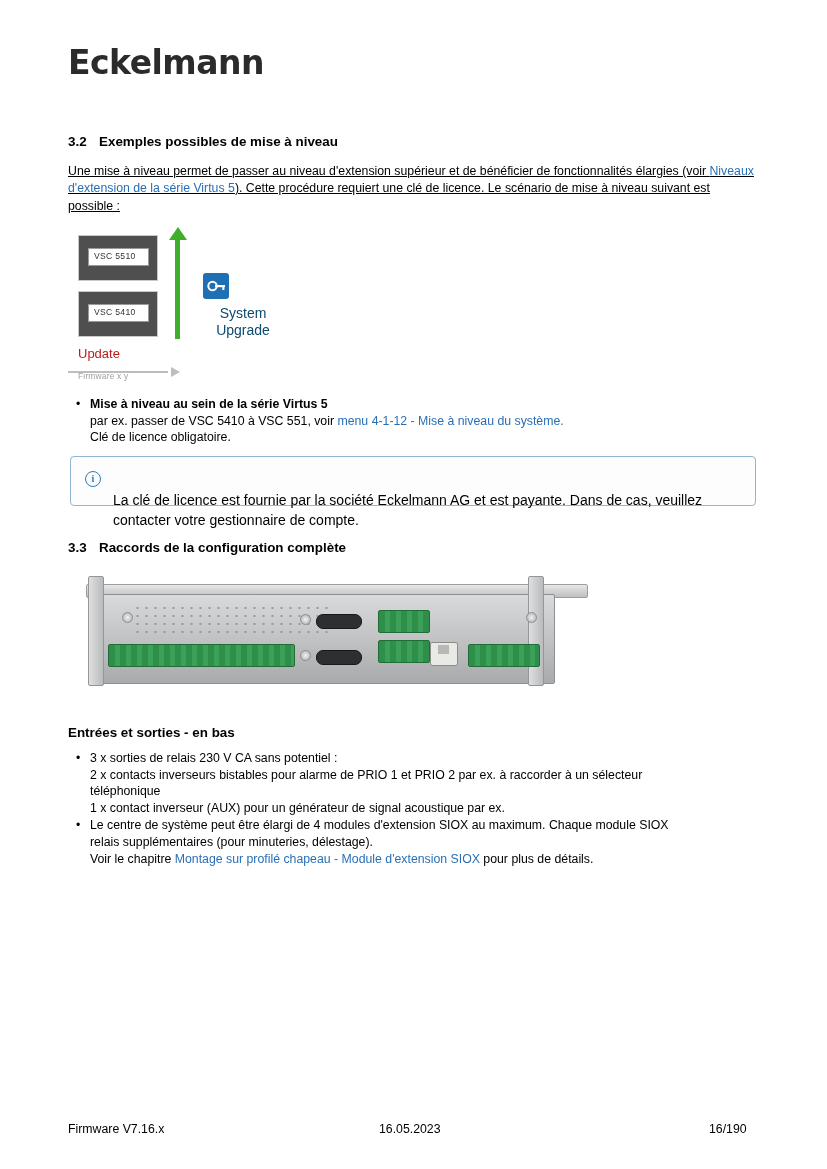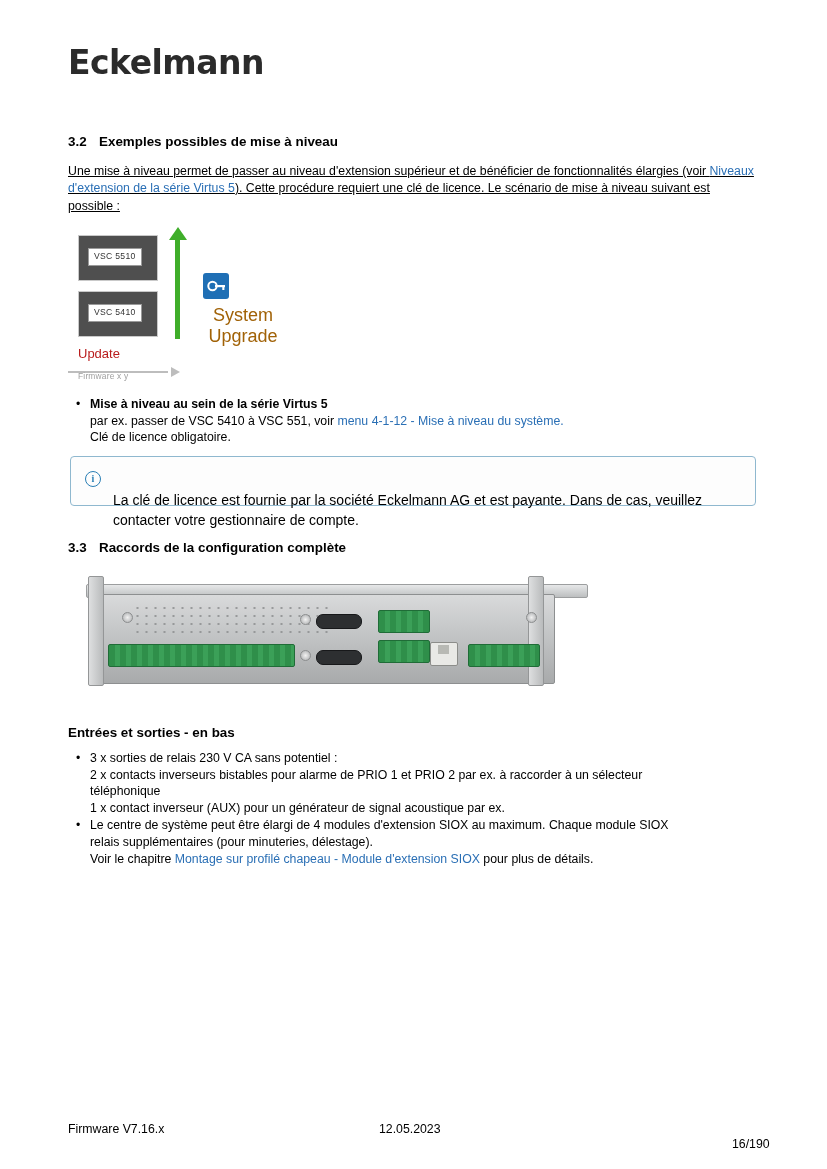--- a/index.html
+++ b/index.html
@@ -75,21 +75,21 @@
     background: #4f4f4f;
     border: 1px solid #c9c9c9;
     box-shadow: 0 0 0 3px #ffffff;
   }
   .vsc-label {
     position: absolute;
     background: #ffffff;
     border: 1px solid #9a9a9a;
     font-size: 8.6px;
     color: #333;
-    padding: 2px 5px 2px 5px;
+    padding: 2px 12px 2px 5px;
     letter-spacing: 0.3px;
     font-family: "Liberation Sans", sans-serif;
   }
   .green-arrow {
     position: absolute;
     left: 104px;
     top: 2px;
     width: 0;
     height: 0;
   }
@@ -155,22 +155,22 @@
     background: #1f6fb5;
     border-radius: 3px;
   }
   .key-icon svg { display:block; }
   .sys-upg {
     position: absolute;
     left: 120px;
     top: 80px;
     width: 110px;
     text-align: center;
-    color: #a16207;
-    font-size: 18px;
+    color: #0c4a6e;
+    font-size: 14px;
     line-height: 1.18;
   }
   
   .bullet-list {
     position: absolute;
     left: 68px;
     width: 700px;
   }
   .bullet-row {
     position: relative;
@@ -309,21 +309,21 @@
   }
   
   .footer {
     position: absolute;
     top: 1121px;
     font-size: 12.3px;
     color: #000;
   }
   .footer.left  { left: 68px; }
   .footer.center{ left: 379px; }
-  .footer.right { left: 732px; margin-top: 15px; }
+  .footer.right { left: 709px; }
 </style>
 </head>
 <body>
 
 <div class="page">
 
   <div class="logo">Eckelmann</div>
 
   <div class="h2" style="top:133px;">
     <span class="num">3.2</span><span>Exemples possibles de mise à niveau</span>
@@ -424,16 +424,16 @@
     <div class="bullet-row">
       <div>Le centre de système peut être élargi de 4 modules d'extension SIOX au maximum. Chaque module SIOX</div>
       <div>relais supplémentaires (pour minuteries, délestage).</div>
       <div>
         <span>Voir le chapitre </span><span class="link">Montage sur profilé chapeau - Module d'extension SIOX</span><span> pour plus de détails.</span>
       </div>
     </div>
   </div>
 
   <div class="footer left">Firmware V7.16.x</div>
-  <div class="footer center">12.05.2023</div>
+  <div class="footer center">16.05.2023</div>
   <div class="footer right">16/190</div>
 
 </div>
 
 </body></html>

